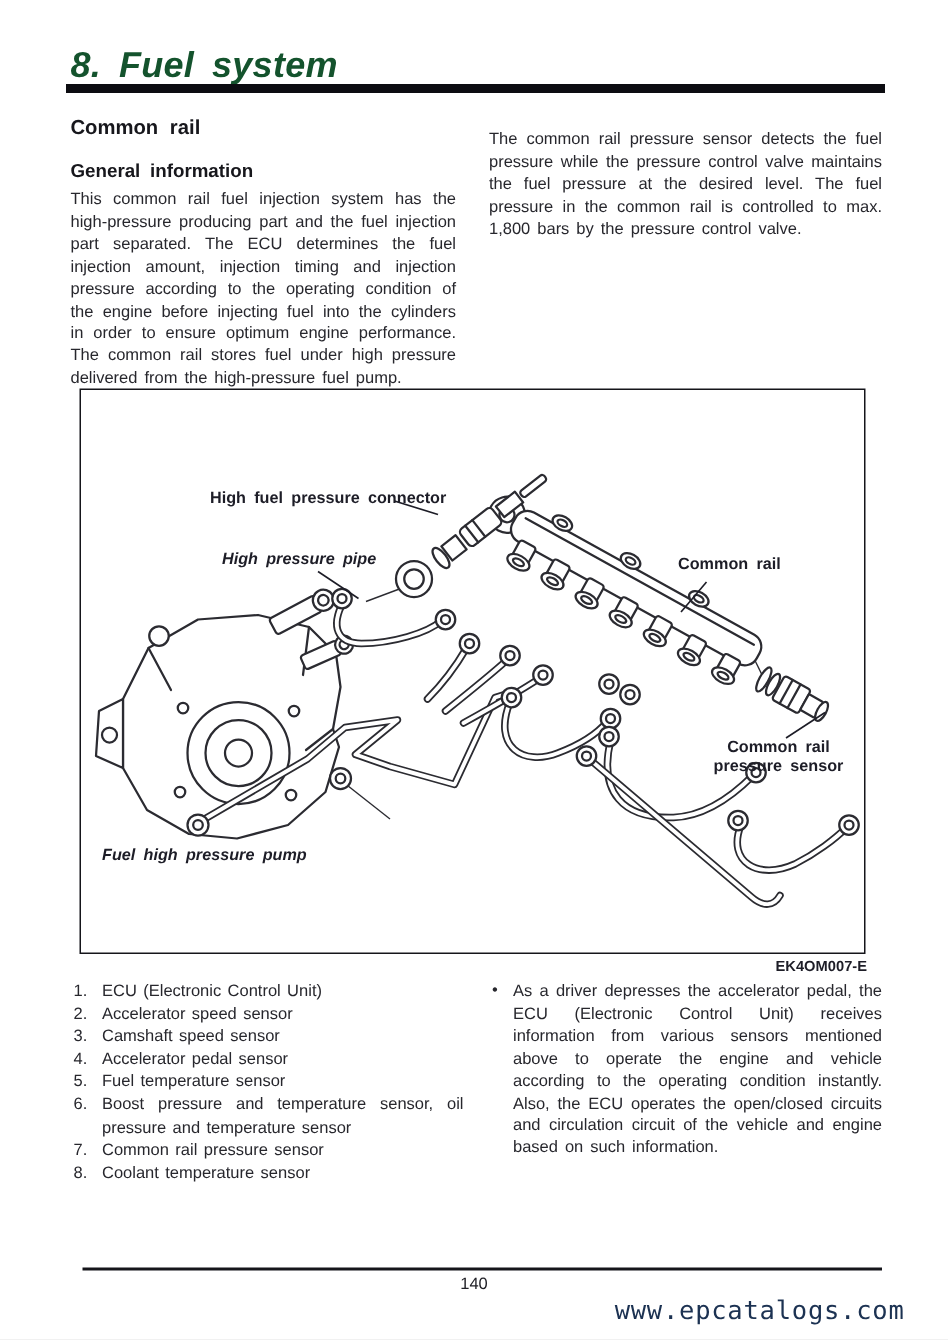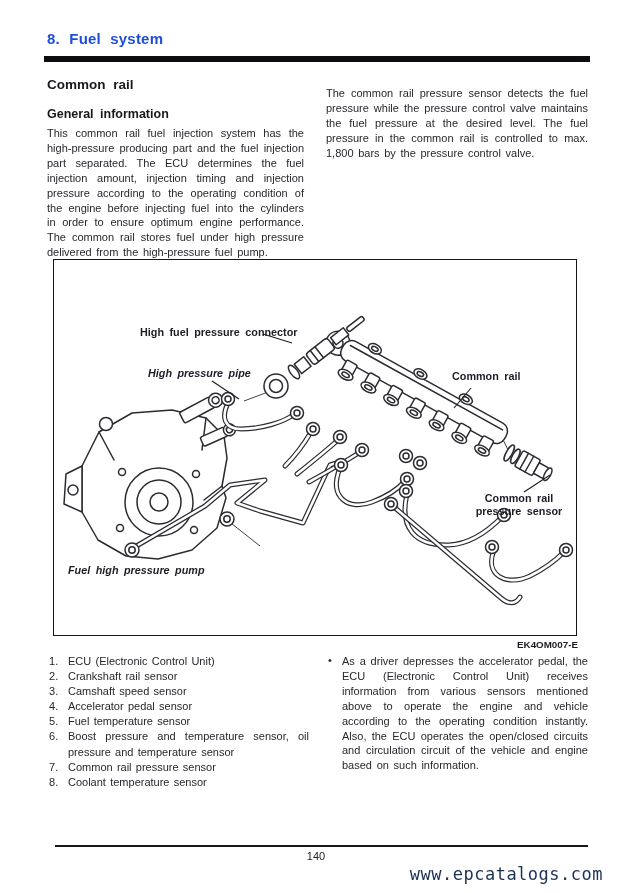--- a/index.html
+++ b/index.html
@@ -1,22 +1,22 @@
 <!DOCTYPE html>
 <html><head>
 <meta charset="utf-8">
 <style>
   html,body{margin:0;padding:0;background:#e8e8e8;}
   .page{
     position:relative;width:632px;height:893px;margin:0 auto;background:#ffffff;
     font-family:"Liberation Sans",sans-serif;color:#26262c;overflow:hidden;
   }
   .chapter-title{
-    position:absolute;left:47px;top:30px;font-size:15px;font-weight:bold;
-    color:#1d4ed8;word-spacing:5px;letter-spacing:.2px;
+    position:absolute;left:47px;top:30px;font-size:24px;font-weight:bold;
+    color:#14532d;word-spacing:5px;letter-spacing:.2px;font-style:italic;
   }
   .chapter-rule{position:absolute;left:44px;top:56px;width:546px;height:6px;background:#0c0c11;}
   .section-title{position:absolute;left:47px;top:77px;font-size:13.5px;font-weight:bold;color:#17171c;word-spacing:4px;}
   .subsection-title{position:absolute;left:47px;top:107px;font-size:12.5px;font-weight:bold;color:#17171c;word-spacing:3px;}
   .body-text{font-size:11px;line-height:14.9px;text-align:justify;word-spacing:1.6px;color:#27272d;}
   .col-left-top{position:absolute;left:47px;top:126px;width:257px;}
   .col-right-top{position:absolute;left:326px;top:86px;width:262px;}
   .col-right-top p{margin:0;}
   .figure-box{position:absolute;left:53px;top:259px;width:524px;height:377px;border:1.4px solid #15151a;box-sizing:border-box;}
   .figure-box svg{position:absolute;left:0;top:0;}
@@ -227,21 +227,21 @@
     <div class="fig-label" style="left:398px;top:110px;">Common rail</div>
     <div class="fig-label wrap" style="left:406px;top:232px;width:118px;">Common rail pressure sensor</div>
     <div class="fig-label" style="left:14px;top:304px;font-style:italic;">Fuel high pressure pump</div>
   </div>
 
   <div class="figure-caption">EK4OM007-E</div>
 
   <div class="col-left-bottom body-text">
     <ol class="comp-list">
       <li>ECU (Electronic Control Unit)</li>
-      <li>Crankshaft rail sensor</li>
+      <li>Accelerator speed sensor</li>
       <li>Camshaft speed sensor</li>
       <li>Accelerator pedal sensor</li>
       <li>Fuel temperature sensor</li>
       <li>Boost pressure and temperature sensor, oil pressure and temperature sensor</li>
       <li>Common rail pressure sensor</li>
       <li>Coolant temperature sensor</li>
     </ol>
   </div>
 
   <div class="col-right-bottom body-text">

